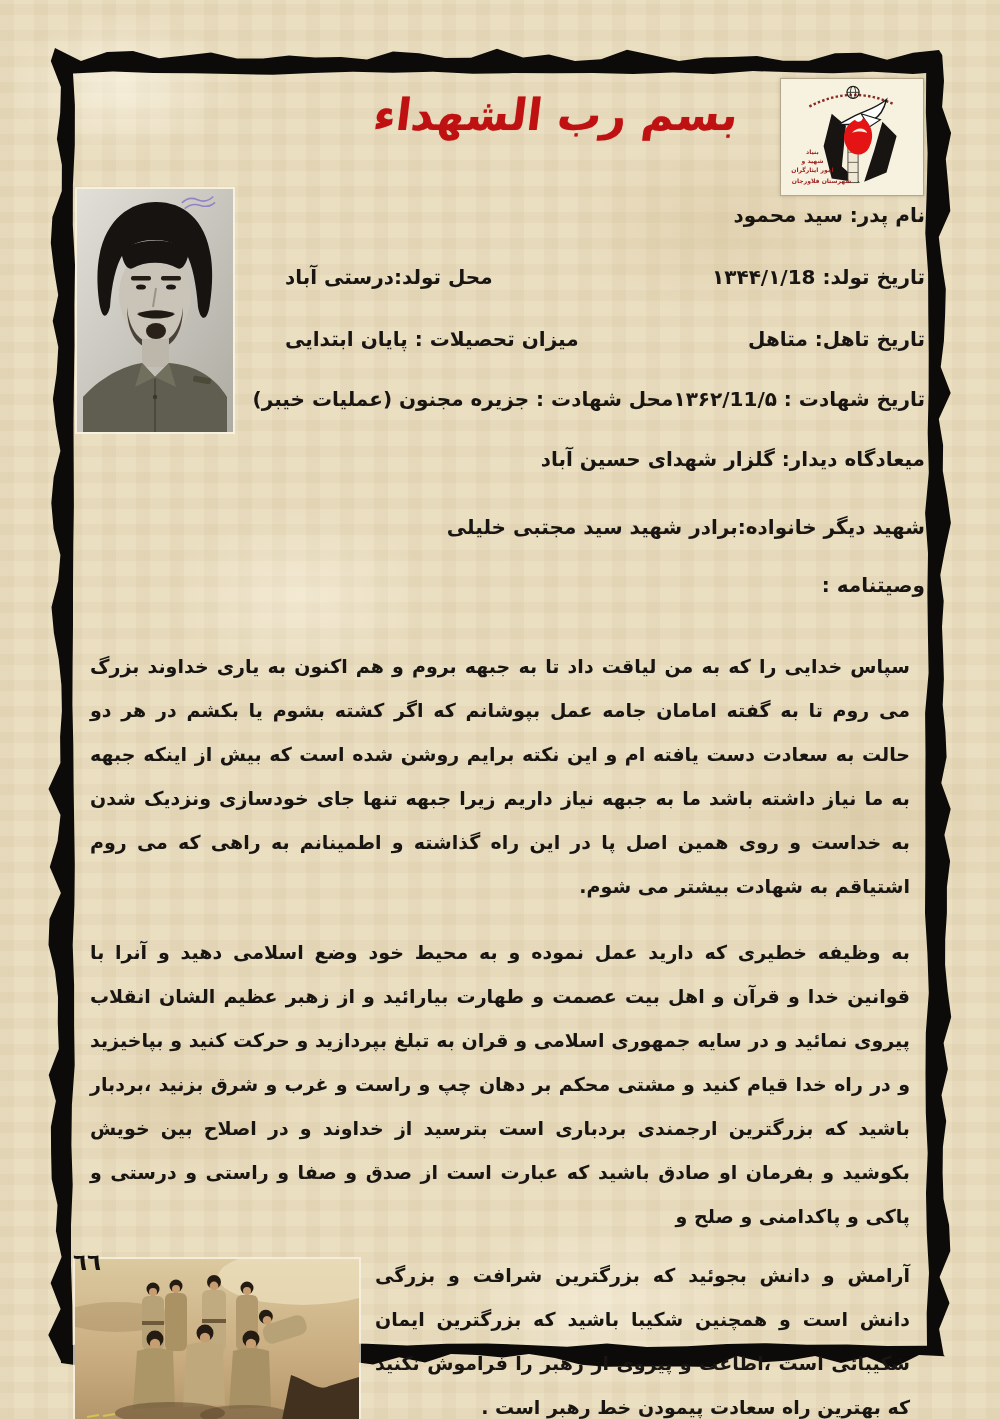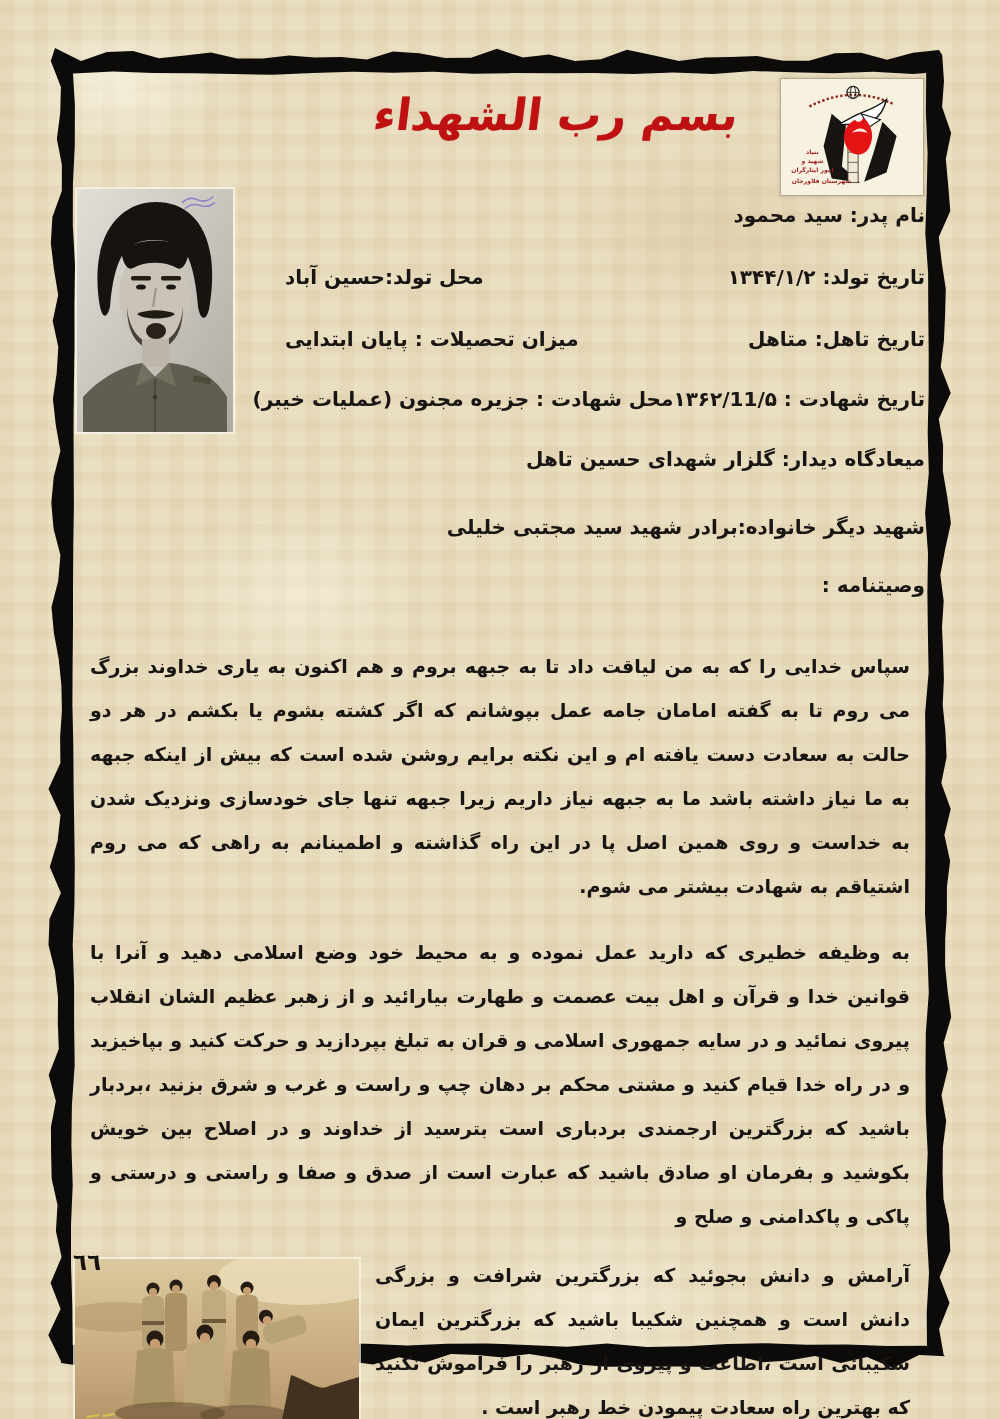--- a/index.html
+++ b/index.html
@@ -133,33 +133,33 @@
           <line x1="78" y1="190" x2="78" y2="243" stroke="#4c4a3a" stroke-width="2"></line>
           <circle cx="78" cy="208" r="2.2" fill="#3a382c"></circle>
         </g>
       </svg>
     </div>
 
     <div class="row r1">
       <span>نام پدر: سید محمود</span>
     </div>
     <div class="row r2">
-      <span>تاریخ تولد: ۱۳۴۴/۱/۲</span>
-      <span>محل تولد:حسین آباد</span>
+      <span>تاریخ تولد: ۱۳۴۴/۱/18</span>
+      <span>محل تولد:درستی آباد</span>
     </div>
     <div class="row r3">
       <span>تاریخ تاهل:  متاهل</span>
       <span>میزان تحصیلات : پایان ابتدایی</span>
     </div>
     <div class="row r4">
       <span>تاریخ شهادت :  ۱۳۶۲/11/۵</span>
       <span>محل شهادت : جزیره مجنون (عملیات خیبر)</span>
     </div>
 
-    <div class="full f1">میعادگاه دیدار: گلزار شهدای حسین تاهل</div>
+    <div class="full f1">میعادگاه دیدار: گلزار شهدای حسین آباد</div>
     <div class="full f3">وصیتنامه :</div>
     <div class="full f2">شهید دیگر خانواده:برادر شهید سید مجتبی خلیلی</div>
 
     <div class="will">
       <p>سپاس خدایی را که به من لیاقت داد تا به جبهه بروم و هم اکنون به یاری خداوند بزرگ می روم تا به گفته امامان جامه عمل بپوشانم که اگر کشته بشوم یا بکشم در هر دو حالت به سعادت دست یافته ام و این نکته برایم روشن شده است که بیش از اینکه جبهه به ما نیاز داشته باشد ما به جبهه نیاز داریم زیرا جبهه تنها جای خودسازی ونزدیک شدن به خداست و روی همین اصل پا در این راه گذاشته و اطمینانم به راهی که می روم اشتیاقم به شهادت بیشتر می شوم.</p>
       <p class="p2a">به وظیفه خطیری که دارید عمل نموده و به محیط خود وضع اسلامی دهید و آنرا با قوانین خدا و قرآن و اهل بیت عصمت و طهارت بیارائید و از زهبر عظیم الشان انقلاب پیروی نمائید و در سایه جمهوری اسلامی و قران به تبلغ بپردازید و حرکت کنید و بپاخیزید و در راه خدا قیام کنید و مشتی محکم بر دهان چپ و راست و غرب و شرق بزنید ،بردبار باشید که بزرگترین ارجمندی بردباری است بترسید از خداوند و در اصلاح بین خویش بکوشید و بفرمان او صادق باشید که عبارت است از صدق و صفا و راستی و درستی و پاکی و پاکدامنی و صلح و</p>
       <div>
         <svg class="groupphoto" viewBox="0 0 284 176">
           <defs>
             <linearGradient id="gbg" x1="0" y1="0" x2="0" y2="1">

